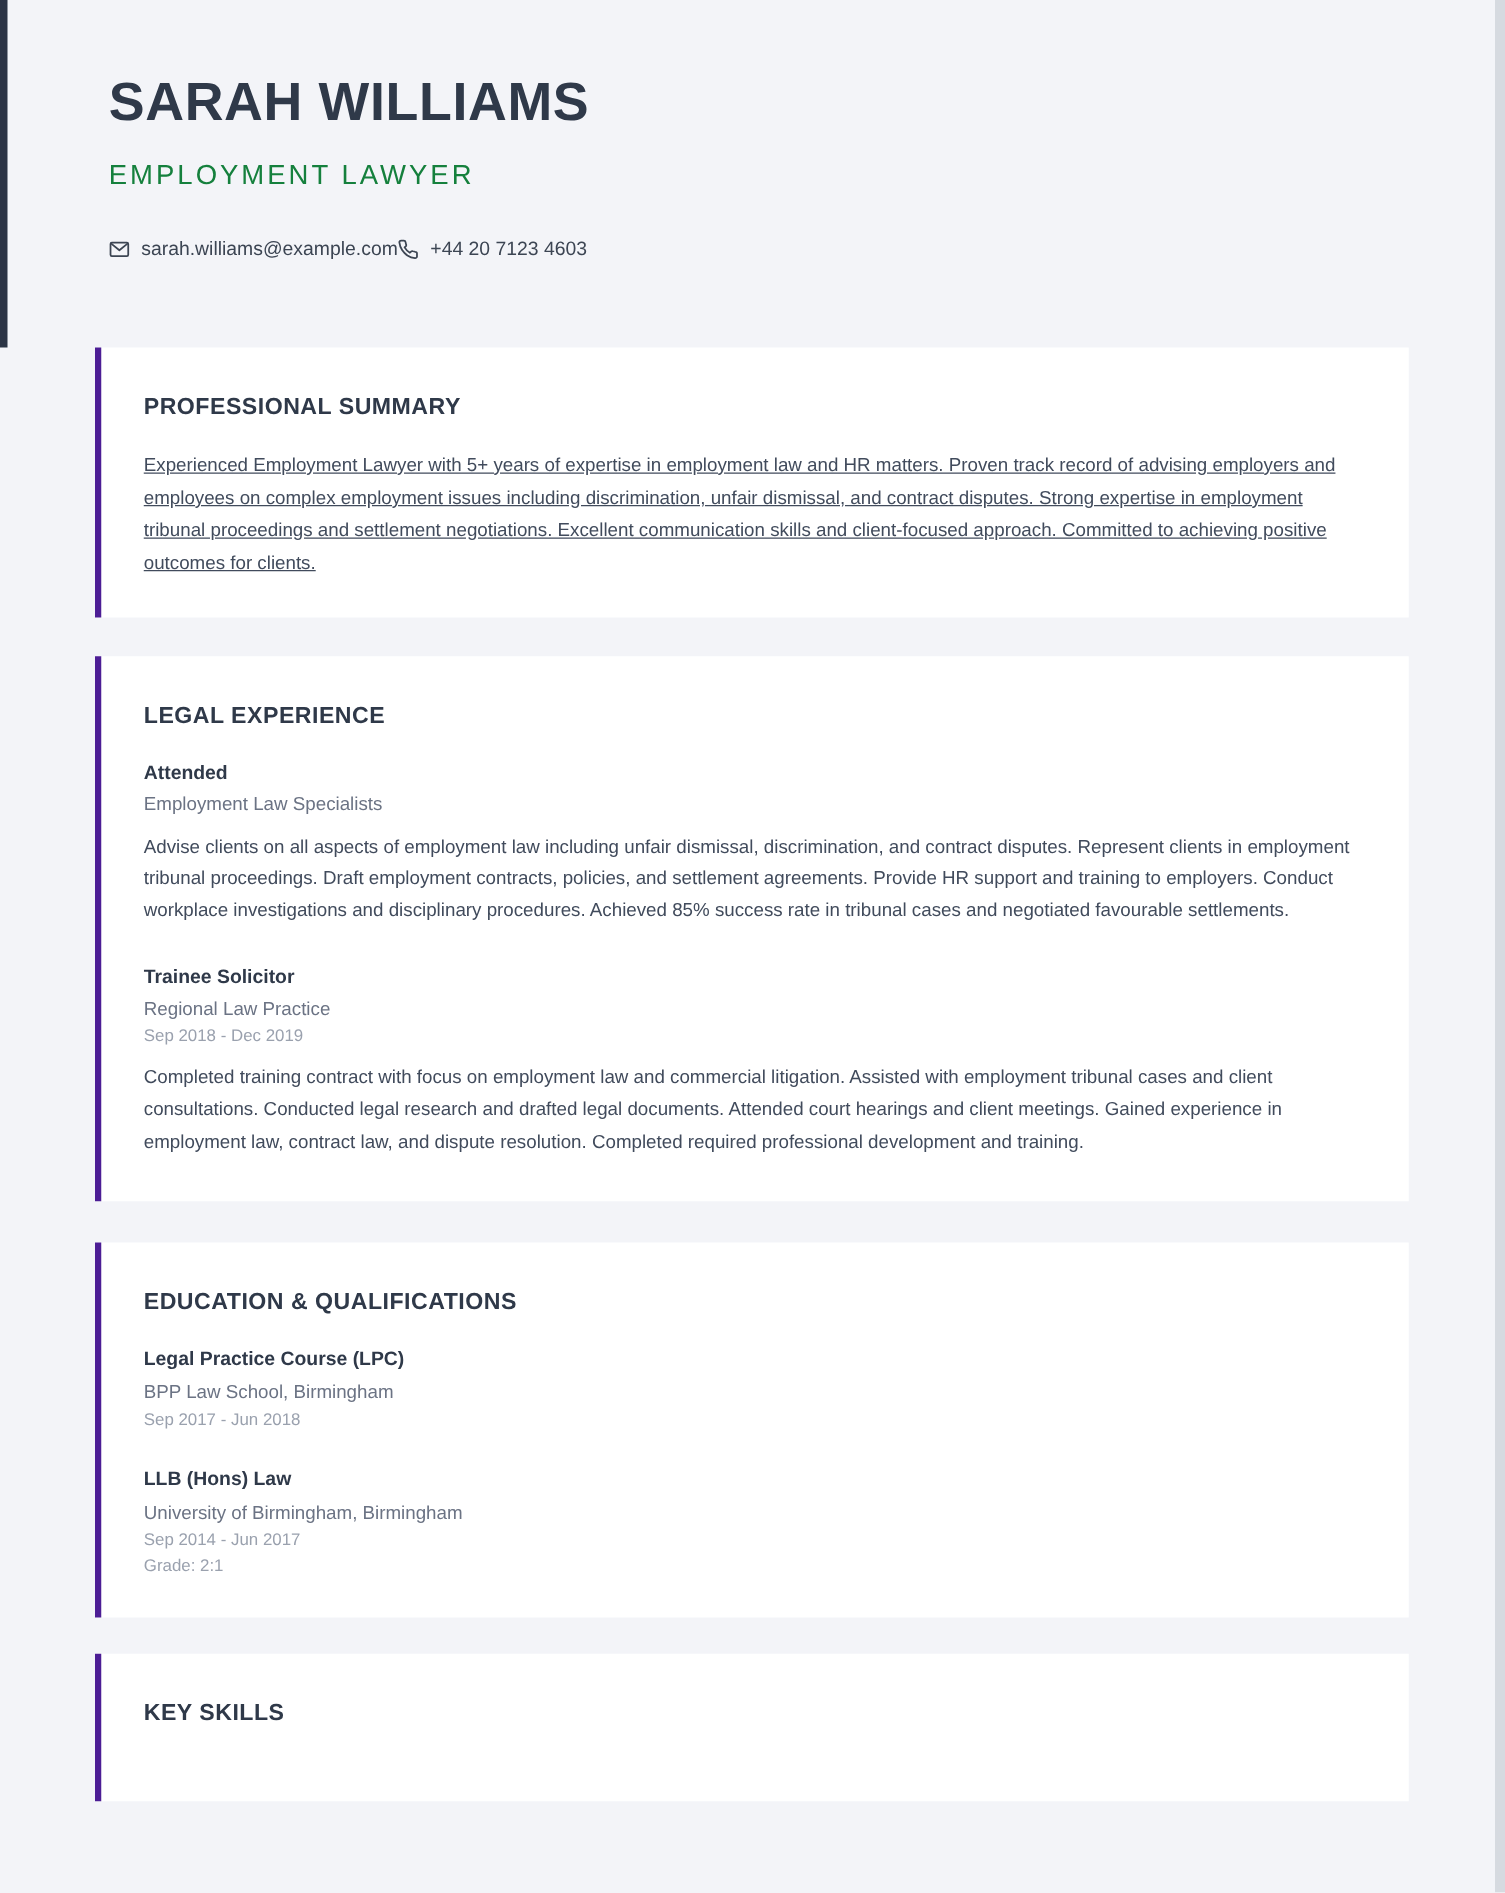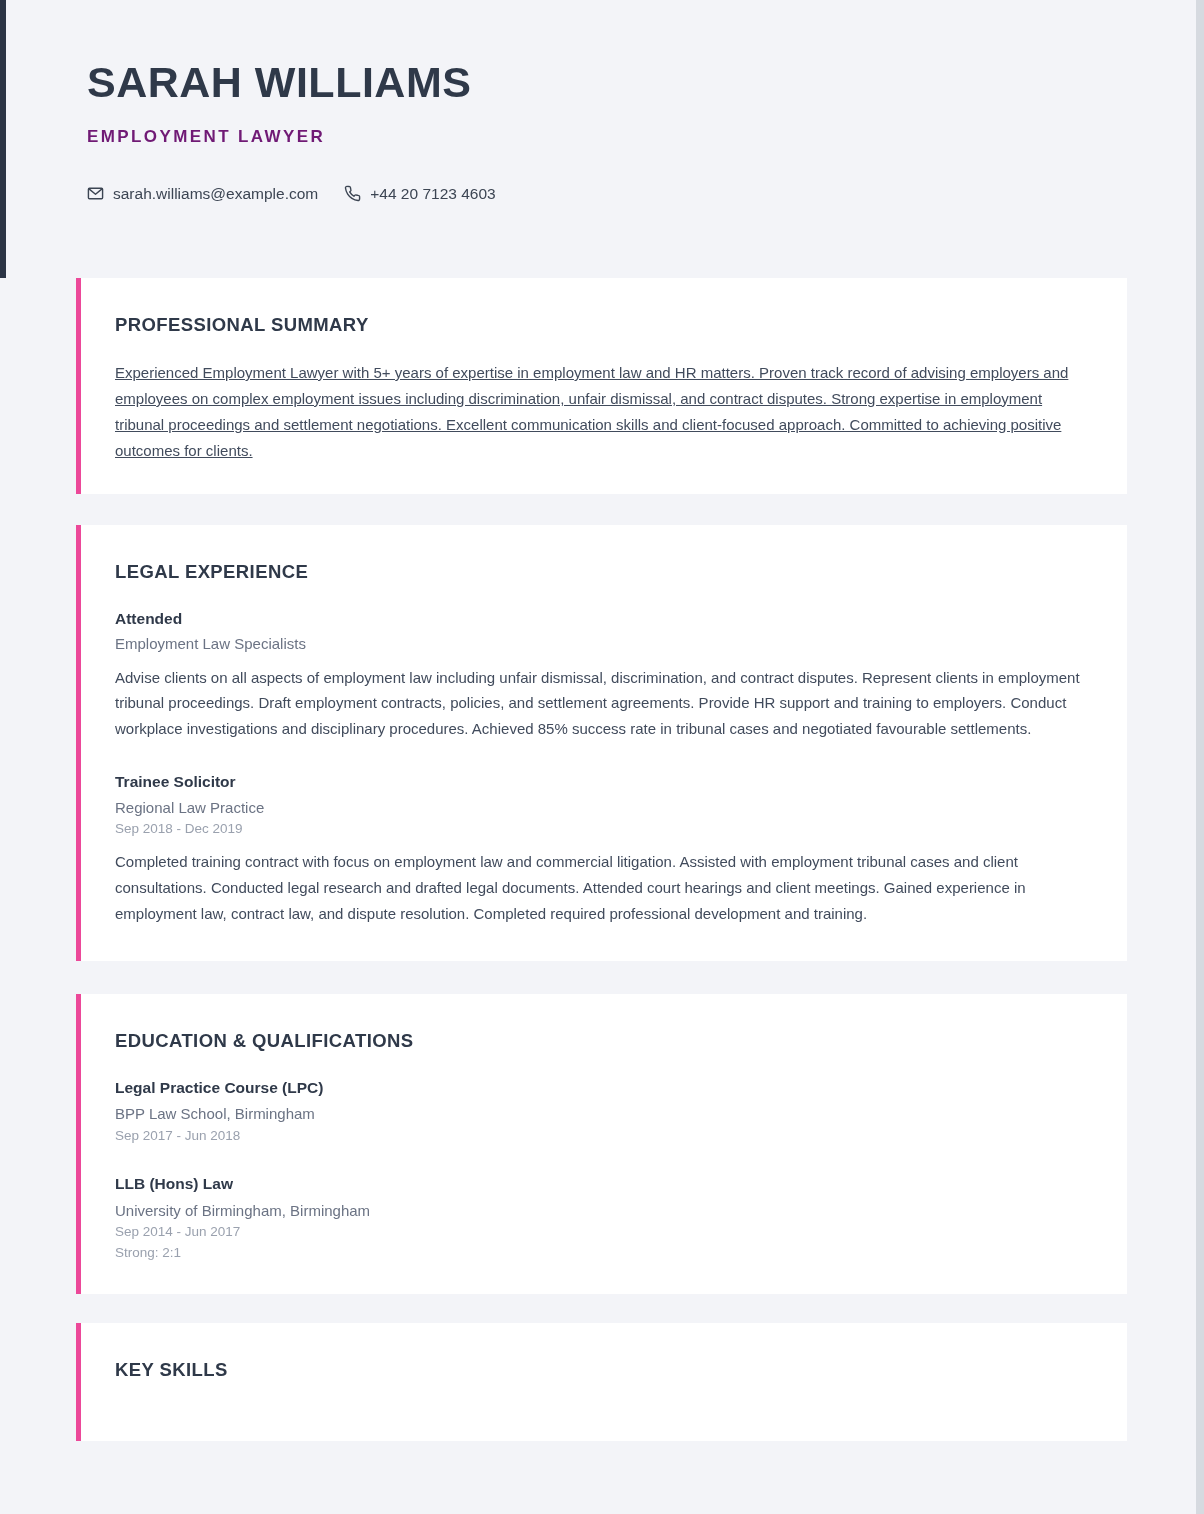--- a/index.html
+++ b/index.html
@@ -27,38 +27,38 @@
     position:absolute; left:0; top:0; width:6px; height:278px;
     background:#2b3445;
   }
   .name {
     font-size:43px; font-weight:bold; letter-spacing:0.5px;
     color:#2f3949; line-height:1.05;
     text-transform:uppercase;
   }
   .job-title {
     margin-top:22px;
-    font-size:17px; font-weight:bold; letter-spacing:2.4px;
-    color:#701a75; text-transform:uppercase;
+    font-size:22px; font-weight:normal; letter-spacing:2.4px;
+    color:#15803d; text-transform:uppercase;
   }
   .contact-row {
     margin-top:38px;
-    display:flex; align-items:center; gap:26px;
+    display:flex; align-items:center; 
     font-size:15.5px; color:#3c4553;
   }
   .contact-item { display:flex; align-items:center; gap:9px; }
   .contact-item svg { display:block; }
   .contact-text { line-height:1; }
 
   
   .card {
     position:relative;
     margin:0 77px 0 76px;
     background:#ffffff;
-    border-left:5px solid #ec4899;
+    border-left:5px solid #4c1d95;
     padding:36px 0 30px 34px;
   }
   .card-gap-31 { height:31px; }
   .card-gap-33 { height:33px; }
   .card-gap-29 { height:29px; }
 
   .section-title {
     font-size:18.5px; font-weight:bold; letter-spacing:0.4px;
     color:#2f3949; text-transform:uppercase;
     margin-bottom:24px;
@@ -159,21 +159,21 @@
     <div class="edu-entry">
       <div class="entry-title">Legal Practice Course (LPC)</div>
       <div class="entry-org">BPP Law School, Birmingham</div>
       <div class="entry-date">Sep 2017 - Jun 2018</div>
     </div>
 
     <div class="edu-entry">
       <div class="entry-title">LLB (Hons) Law</div>
       <div class="entry-org">University of Birmingham, Birmingham</div>
       <div class="entry-date">Sep 2014 - Jun 2017</div>
-      <div class="entry-grade">Strong: 2:1</div>
+      <div class="entry-grade">Grade: 2:1</div>
     </div>
   </div>
 
   <div class="card-gap-29"></div>
 
   <div class="card" style="padding-bottom:60px;">
     <div class="section-title" style="margin-bottom:0;">KEY SKILLS</div>
   </div>
 
 </div>

